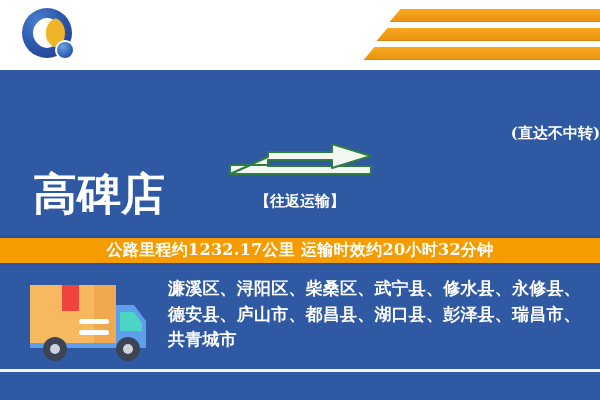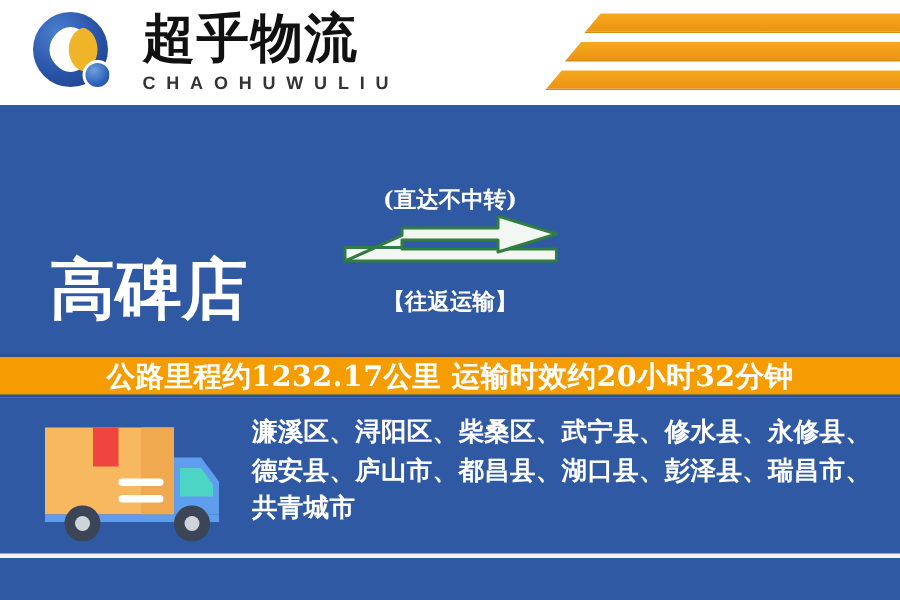--- a/index.html
+++ b/index.html
@@ -121,21 +121,21 @@
     color: #ffffff;
     white-space: nowrap;
   }
   #city-origin { left: 33px; }
   #city-dest   { left: 395px; }
 
   #route-note-top {
     position: absolute;
     left: 0; top: 54px;
     width: 600px;
-    text-align: center;
+    text-align: right;
     font-family: "DejaVu Serif", "Liberation Serif", serif;
     font-weight: bold;
     font-size: 15px;
     color: #ffffff;
     white-space: nowrap;
   }
   #route-note-bottom {
     position: absolute;
     left: 0; top: 122px;
     width: 600px;
@@ -161,21 +161,21 @@
     border-top: 2px solid #2b5299;
     border-bottom: 2px solid #2b5299;
     box-sizing: border-box;
     display: flex;
     align-items: center;
     justify-content: center;
   }
   #distance-text {
     font-family: "DejaVu Serif", "Liberation Serif", serif;
     font-weight: bold;
-    font-size: 19px;
+    font-size: 16px;
     color: #ffffff;
     letter-spacing: 0.3px;
     white-space: nowrap;
   }
 
   
   #coverage {
     position: absolute;
     left: 0; top: 267px;
     width: 548px; height: 101px;
@@ -211,24 +211,20 @@
   <div id="header">
 
     <div id="logo-mark">
       <div class="ring"></div>
       <div class="hole"></div>
       <div class="moon-cut"></div>
       <div class="moon"></div>
       <div class="dot"></div>
     </div>
 
-    <div id="brand-block">
-      <div id="brand-cn">超乎物流</div>
-      <div id="brand-en">CHAOHUWULIU</div>
-    </div>
 
     <div class="stripe" id="stripe-1"></div>
     <div class="stripe" id="stripe-2"></div>
     <div class="stripe" id="stripe-3"></div>
   </div>
 
   <div id="route">
 
     <div class="city" id="city-origin">高碑店</div>
 

